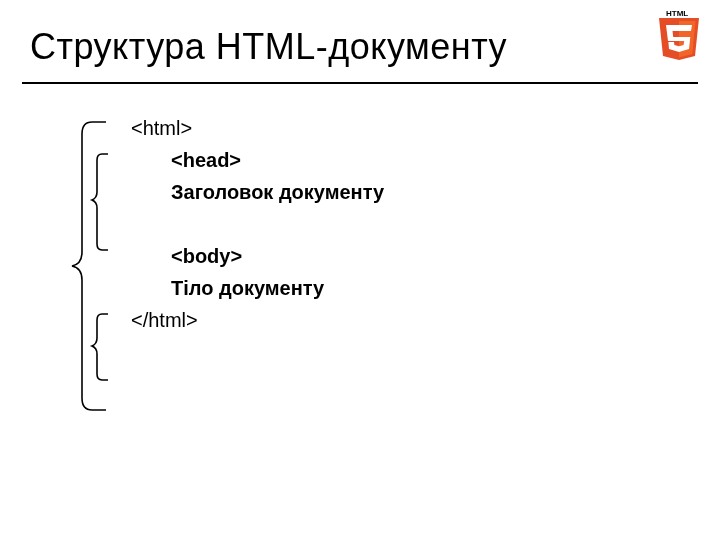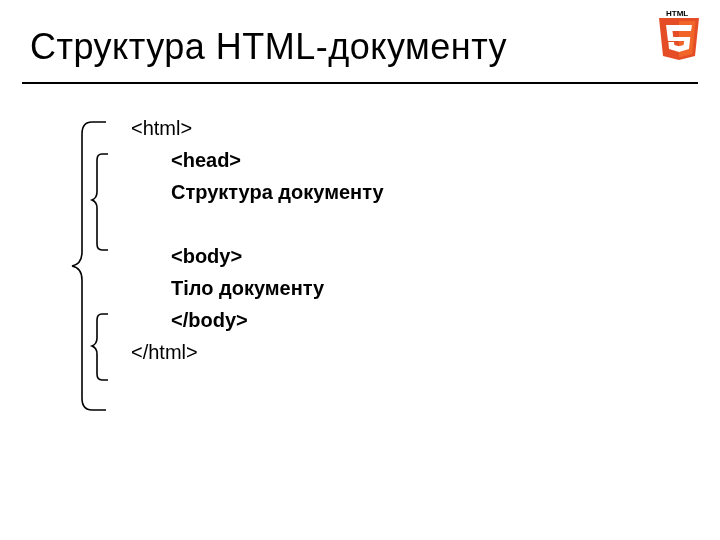--- a/index.html
+++ b/index.html
@@ -81,21 +81,20 @@
     <path d="M46 10 L32 10 Q22 10 22 22 L22 140 Q22 152 12 154 Q22 156 22 168 L22 286 Q22 298 32 298 L46 298" fill="none" stroke="#000" stroke-width="1.6"></path>
 
     <path d="M48 42 L42 42 Q37 42 37 48 L37 80 Q37 86 32 88 Q37 90 37 96 L37 132 Q37 138 42 138 L48 138" fill="none" stroke="#000" stroke-width="1.6"></path>
 
     <path d="M48 202 L42 202 Q37 202 37 208 L37 226 Q37 232 32 234 Q37 236 37 242 L37 262 Q37 268 42 268 L48 268" fill="none" stroke="#000" stroke-width="1.6"></path>
   </svg>
 
   <div class="codeblock">
     <div class="row">&lt;html&gt;</div>
     <div class="row ind1">&lt;head&gt;</div>
-    <div class="row ind1">Структура документу</div>
+    <div class="row ind1">Заголовок документу</div>
     <div class="blank"></div>
     <div class="row ind1">&lt;body&gt;</div>
     <div class="row ind1">Тіло документу</div>
-    <div class="row ind1">&lt;/body&gt;</div>
     <div class="row">&lt;/html&gt;</div>
   </div>
 
 </div>
 
 </body></html>

